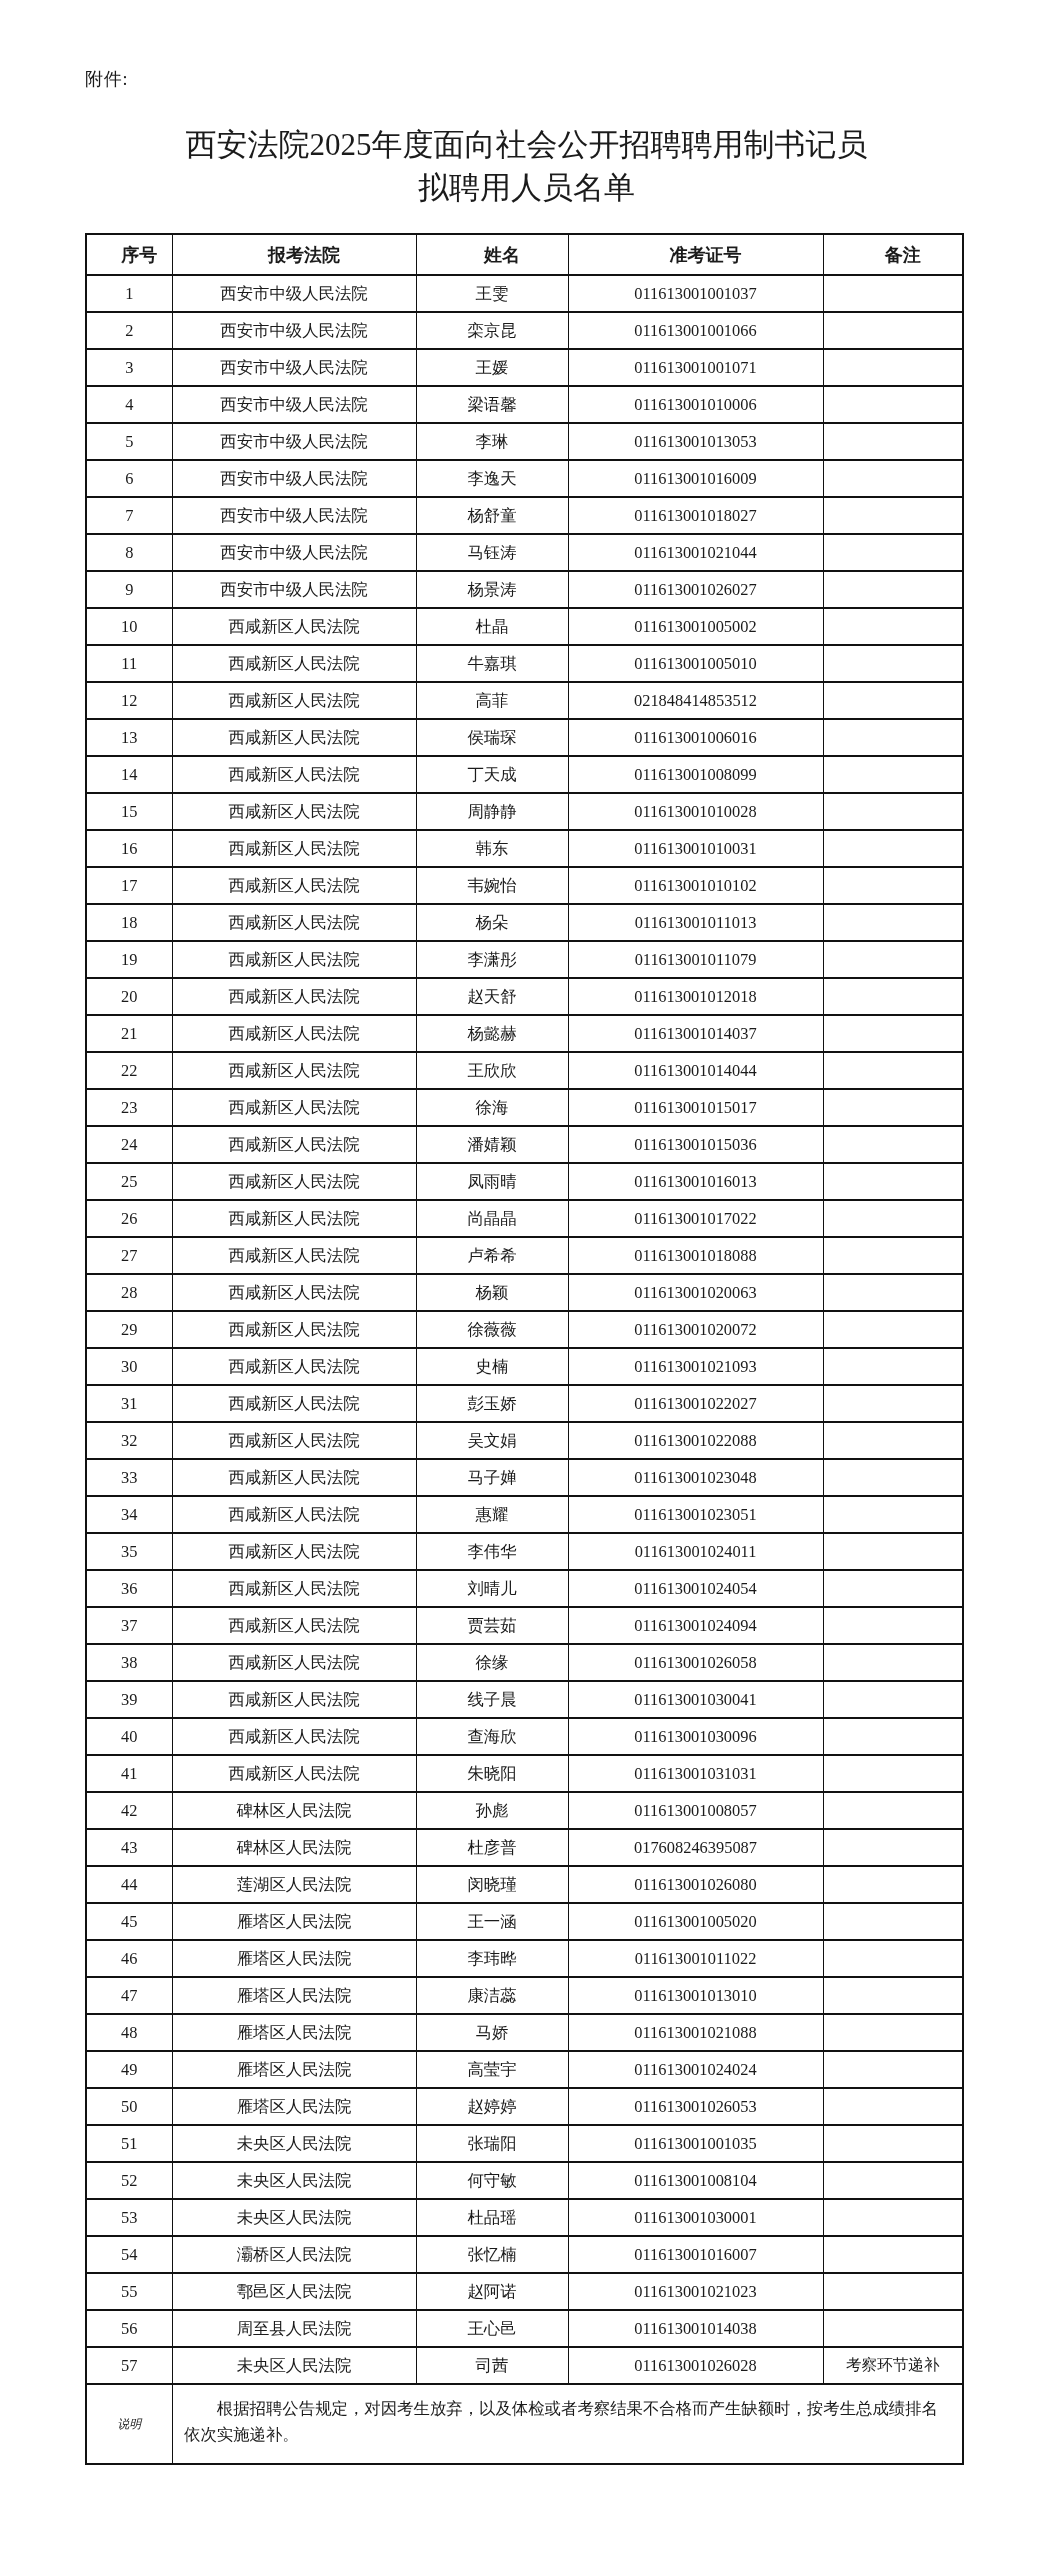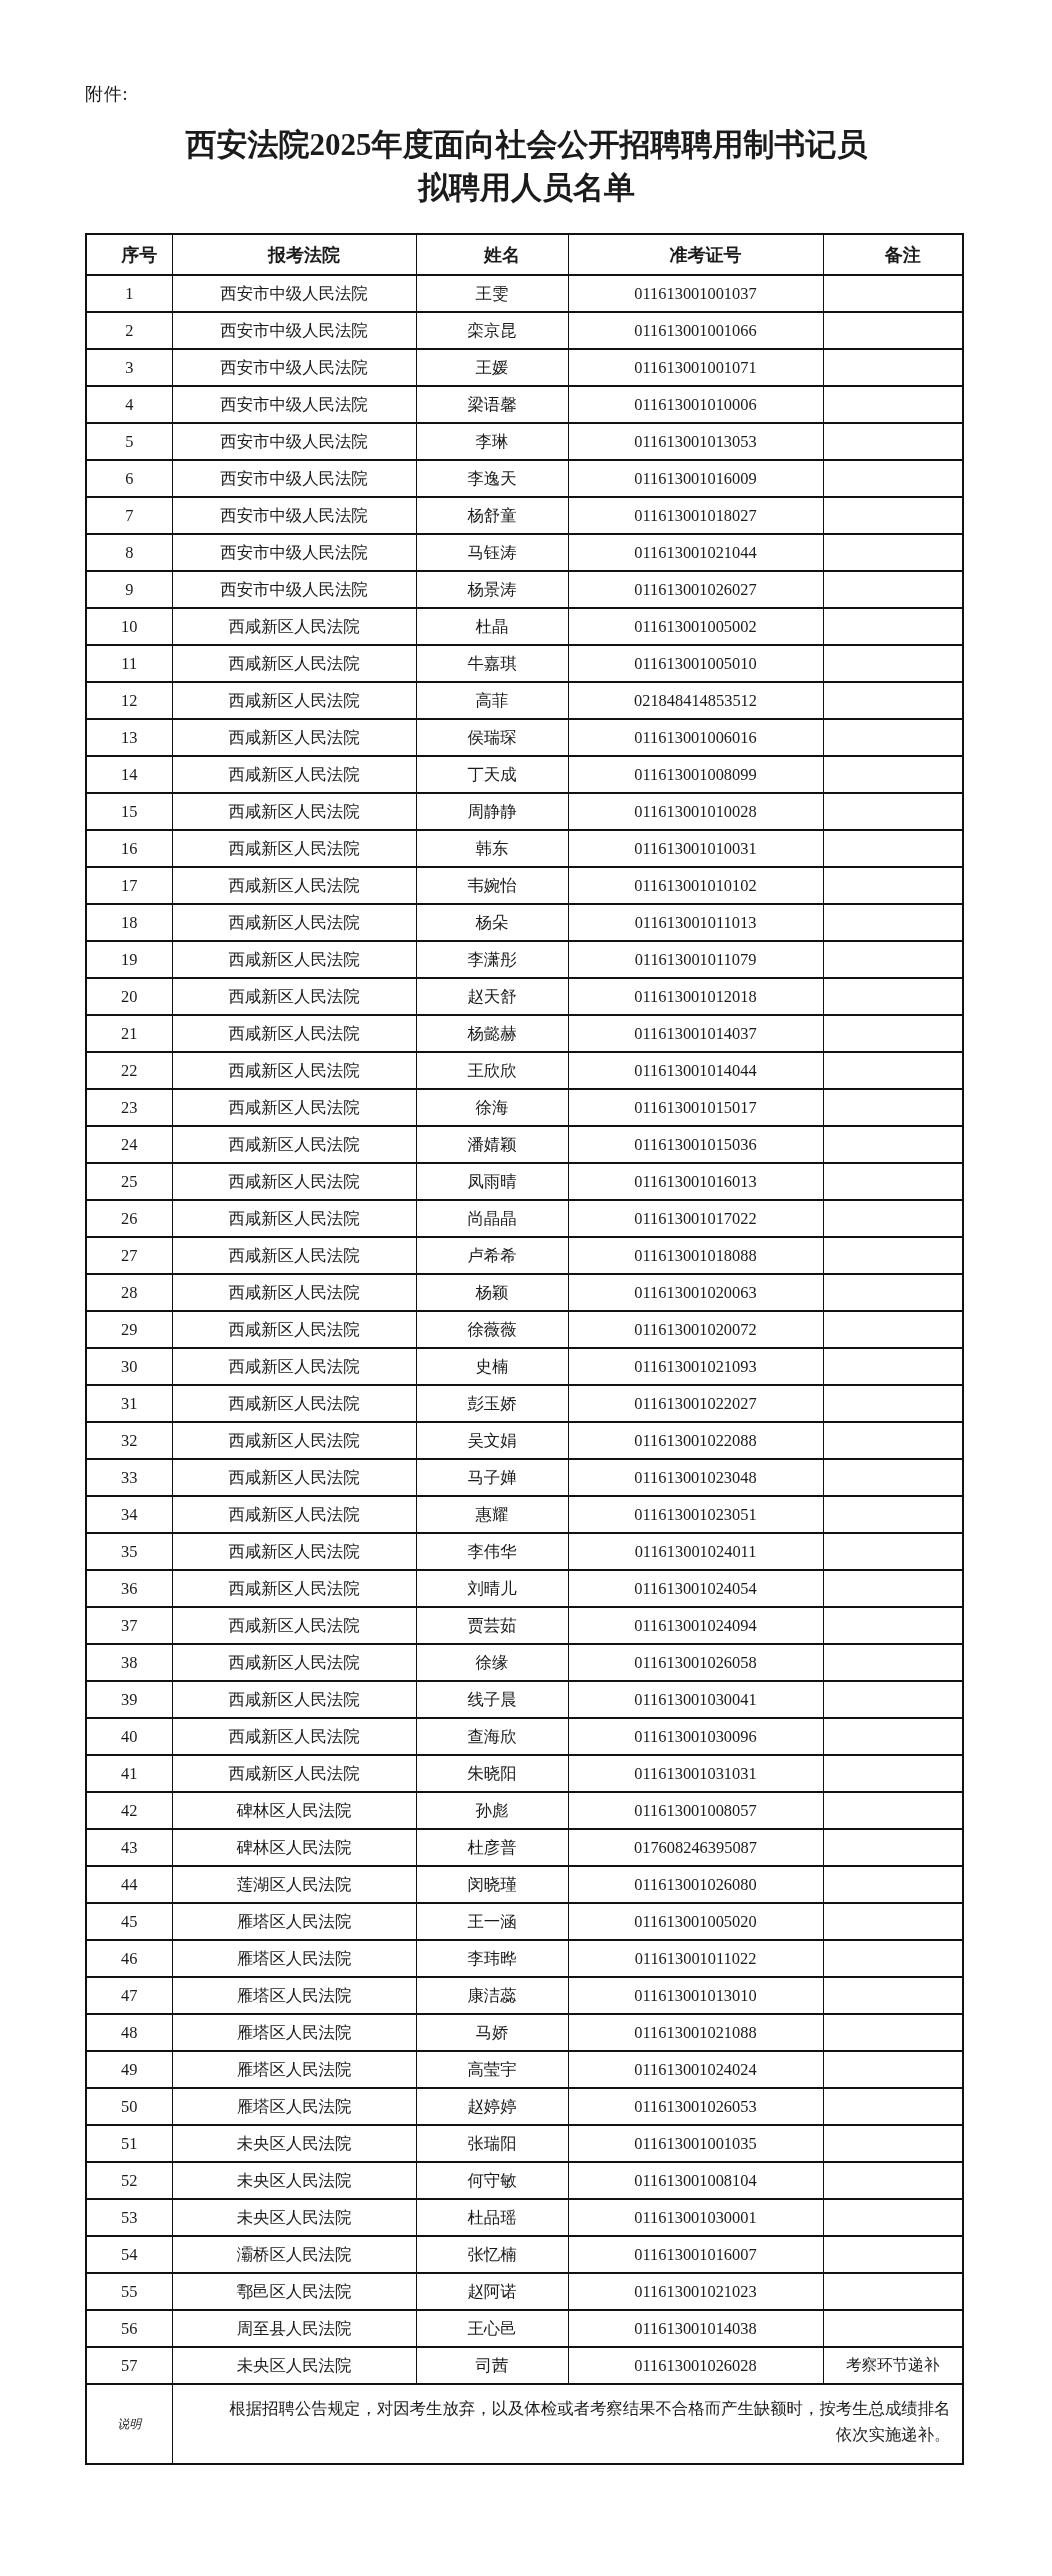--- a/index.html
+++ b/index.html
@@ -8,31 +8,31 @@
     width: 1053px;
     height: 2576px;
     background: #ffffff;
     font-family: "Liberation Serif", "DejaVu Serif", serif;
     color: #1b1b1b;
     overflow: hidden;
   }
   .attachment {
     position: absolute;
     left: 85px;
-    top: 82px;
+    top: 67px;
     font-size: 18px;
     letter-spacing: 0.8px;
   }
   .doc-title {
     position: absolute;
     left: 0;
     width: 100%;
     top: 123px;
     text-align: center;
-    font-weight: bold;
+    font-weight: normal;
     font-size: 31px;
     line-height: 43px;
   }
   table.roster {
     position: absolute;
     left: 85px;
     top: 233px;
     width: 878px;
     border-collapse: collapse;
     table-layout: fixed;
@@ -57,21 +57,21 @@
   .roster td { height: 35px; font-size: 16.4px; font-weight: normal; }
   .col-no     { width: 86px; }
   .col-court  { width: 244px; }
   .col-name   { width: 152px; }
   .col-ticket { width: 255px; }
   .col-remark { width: 140px; }
   .roster td.remark { font-size: 15.6px; margin-top: 24px; }
   .roster tr.note-row td { height: 67px; }
   .roster td.note-label { font-size: 12px; font-style: italic; }
   .roster td.note-text {
-    text-align: right;
+    text-align: left;
     white-space: normal;
     text-indent: 2em;
     padding: 3.3px 11.5px 8.2px 11.5px;
     font-size: 16.4px;
     line-height: 26px;
   }
 </style>
 </head>
 <body>
 

